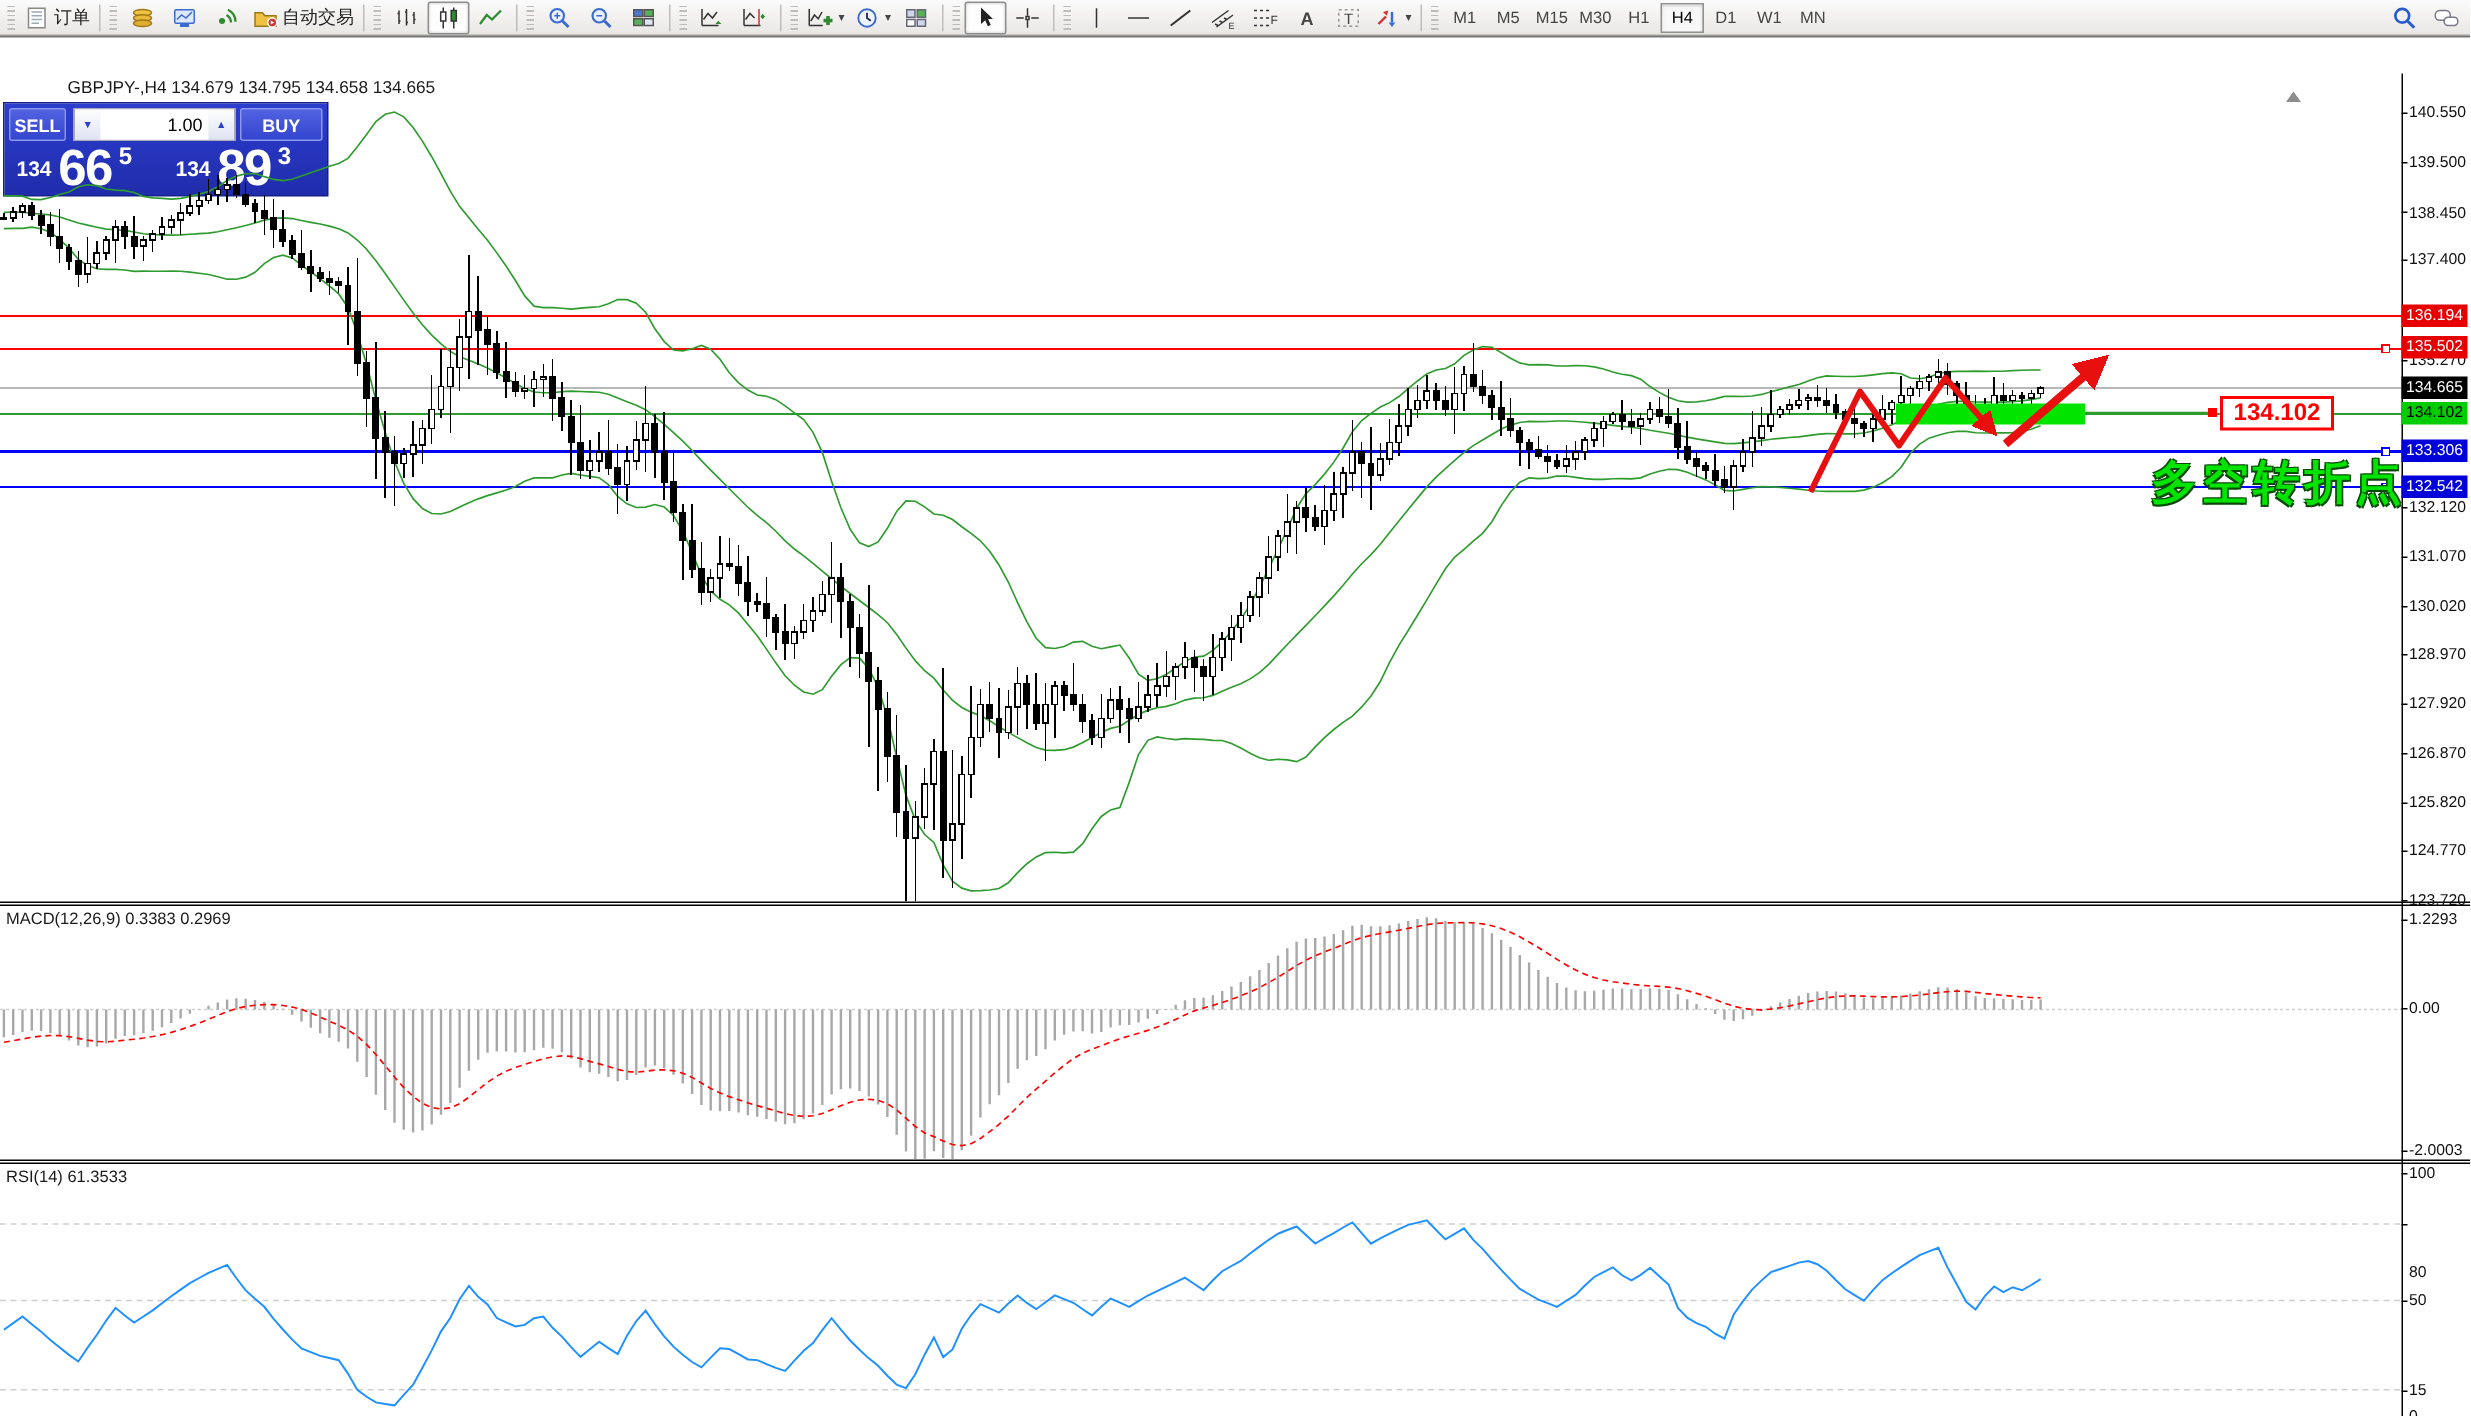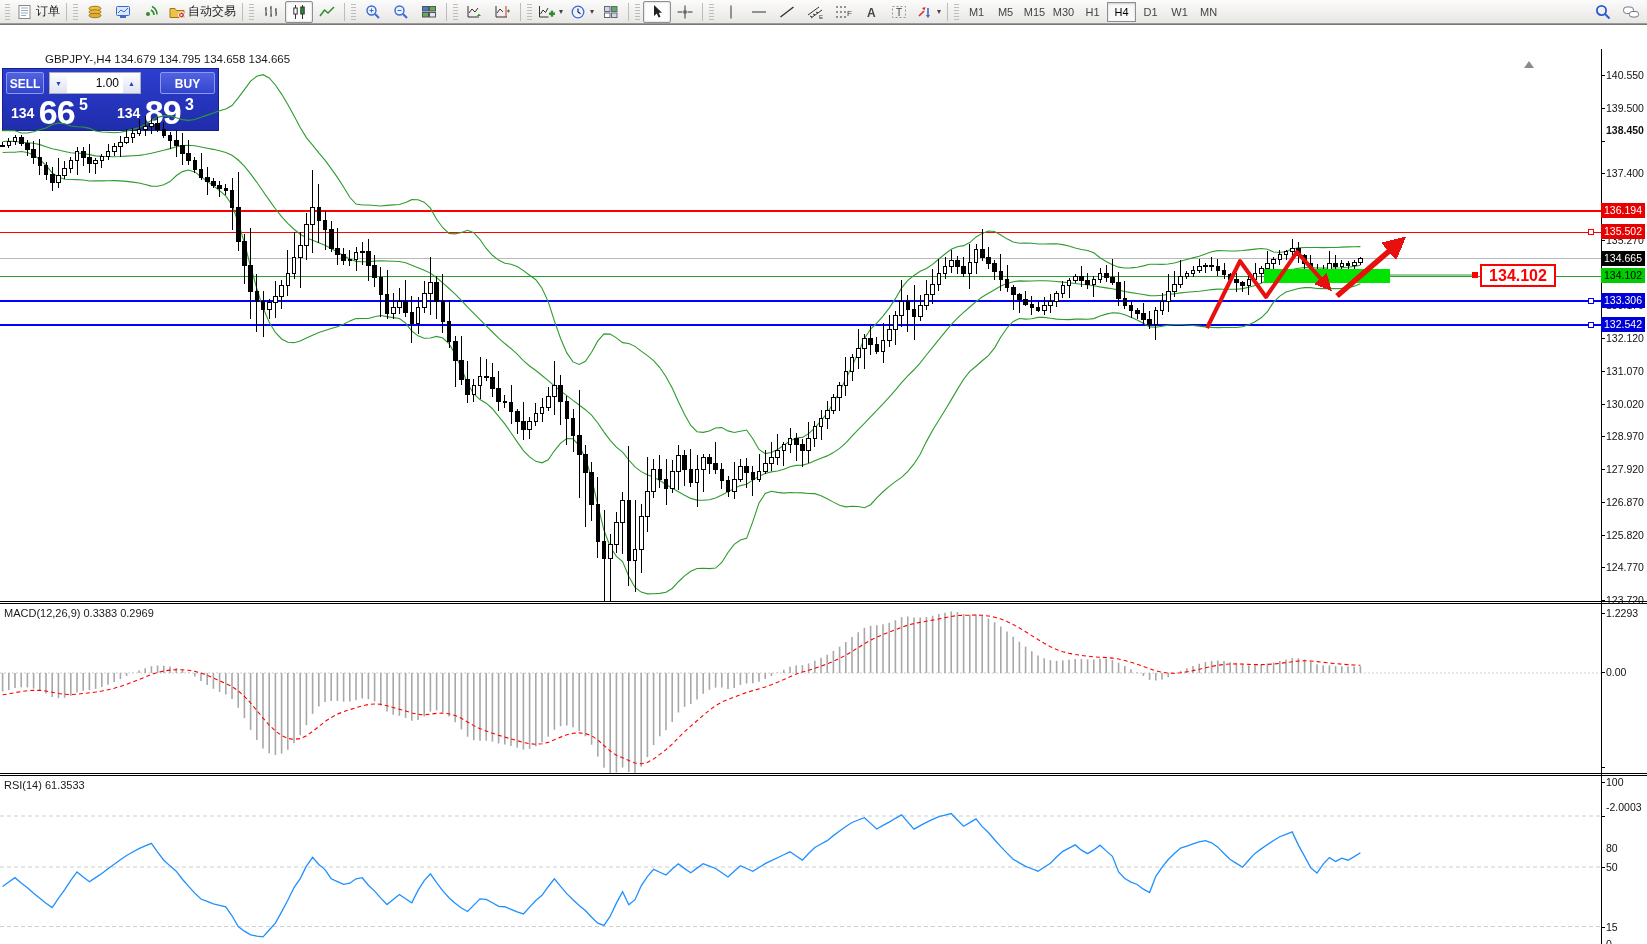--- a/index.html
+++ b/index.html
@@ -33,21 +33,21 @@
   .price-tag{position:absolute;left:1601px;min-width:44px;height:15px;line-height:15px;
     font-size:10.5px;text-align:center;color:#fff;padding:0 2px;box-sizing:border-box;}
   #info-line{position:absolute;left:6px;top:28px;font-size:11.5px;color:#1a1a1a;margin-left:39px;}
   .ind-label{position:absolute;left:4px;font-size:11px;color:#1a1a1a;}
   
   #trade-panel{position:absolute;left:2px;top:43px;width:217px;height:63px;
     background:linear-gradient(#2d3ecf,#1f2cab);border:1px solid #15208a;box-sizing:border-box;}
   .tp-btn{position:absolute;top:3px;height:22px;line-height:22px;text-align:center;color:#fff;
     font-size:12px;font-weight:bold;background:linear-gradient(#5163e0,#3445cf);
     border:1px solid #8c99f0;border-radius:2px;box-sizing:border-box;}
-  #tp-vol{position:absolute;left:46px;top:3px;width:92px;height:22px;background:#f2f2f2;
+  #tp-vol{position:absolute;left:46px;top:3px;width:108px;height:22px;background:#f2f2f2;
     border:1px solid #aab;display:flex;box-sizing:border-box;justify-content:space-between;}
   .tp-step{width:17px;height:100%;background:linear-gradient(#fefefe,#dfe3f2);
     display:flex;align-items:center;justify-content:center;font-size:7px;color:#2a3ecd;}
   #tp-vol-val{flex:1;background:#fff;font-size:12px;color:#000;text-align:right;
     padding:3px 4px 0 0;box-sizing:border-box;}
   .tp-price{position:absolute;top:24px;color:#fff;font-weight:bold;white-space:nowrap;}
   .tp-price .sm{font-size:14px;vertical-align:6px;}
   .tp-price .big{font-size:34px;letter-spacing:-1px;}
   .tp-price .sup{font-size:16px;vertical-align:14px;}
   
@@ -769,20 +769,21 @@
         <g shape-rendering="auto">
           <rect x="1264" y="220" width="126" height="14" fill="#00e400"></rect>
           <line x1="1390" y1="226" x2="1472" y2="226" stroke="#2e9b2e" stroke-width="1"></line>
           <polyline points="1207,279 1240,212 1266,248 1297,203 1329,239" fill="none" stroke="#e80f0f" stroke-width="4" stroke-linejoin="round" marker-end="url(#arrowRed)"></polyline>
           <line x1="1337" y1="247" x2="1402" y2="191" stroke="#e80f0f" stroke-width="5.5" marker-end="url(#arrowRed)"></line>
         </g>
       </svg>
 
     <div id="shift-marker"></div>
 
+    <div id="turning-text">多空转折点</div>
     <div id="price-callout">134.102</div>
     <div id="callout-anchor"></div>
 
     <div class="pane-sep" style="top:576px;"></div>
 
     <svg id="macd-svg" class="abs" style="left:0;top:580px;" width="1601" height="168">
         <line x1="0" y1="68" x2="1601" y2="68" stroke="#cfcfcf" stroke-dasharray="2 2"></line>
         <g>
           <line x1="2.6" y1="68" x2="2.6" y2="86.52296388528706" stroke="#a8a8a8" stroke-width="1.6"></line>
           <line x1="8.8" y1="68" x2="8.8" y2="84.96893635792735" stroke="#a8a8a8" stroke-width="1.6"></line>
@@ -1019,21 +1020,21 @@
       </svg>
     <div class="ind-label" style="top:754px;">RSI(14) 61.3533</div>
 
     <div id="axis-vline"></div>
     <div id="gutter">
         <div class="tick-mark" style="top: 50px;"></div>
         <div class="tick-label" style="top: 44px;">140.550</div>
         <div class="tick-mark" style="top: 82.76px;"></div>
         <div class="tick-label" style="top: 76.76px;">139.500</div>
         <div class="tick-mark" style="top: 115.52px;"></div>
-        <div class="tick-label" style="top: 99px; font-weight: bold;">138.450</div>
+        <div class="tick-label" style="top: 111px;">138.450</div>
         <div class="tick-mark" style="top: 148.28px;"></div>
         <div class="tick-label" style="top: 142.28px;">137.400</div>
         <div class="tick-mark" style="top: 214.736px;"></div>
         <div class="tick-label" style="top: 208.736px;">135.270</div>
         <div class="tick-mark" style="top: 280.256px;"></div>
         <div class="tick-label" style="top: 274.256px;">133.170</div>
         <div class="tick-mark" style="top: 313.016px;"></div>
         <div class="tick-label" style="top: 307.016px;">132.120</div>
         <div class="tick-mark" style="top: 345.776px;"></div>
         <div class="tick-label" style="top: 339.776px;">131.070</div>
@@ -1054,21 +1055,21 @@
         <div class="price-tag" style="top: 177.907px; background: rgb(230, 0, 0); color: rgb(255, 255, 255);">136.194</div>
         <div class="price-tag" style="top: 199.498px; background: rgb(230, 0, 0); color: rgb(255, 255, 255);">135.502</div>
         <div class="price-tag" style="top: 225.612px; background: rgb(0, 0, 0); color: rgb(255, 255, 255);">134.665</div>
         <div class="price-tag" style="top: 243.178px; background: rgb(0, 204, 0); color: rgb(0, 0, 0);">134.102</div>
         <div class="price-tag" style="top: 268.013px; background: rgb(0, 0, 216); color: rgb(255, 255, 255);">133.306</div>
         <div class="price-tag" style="top: 291.85px; background: rgb(0, 0, 216); color: rgb(255, 255, 255);">132.542</div>
         <div class="tick-label" style="top: 582px;">1.2293</div>
         <div class="tick-mark" style="top: 588px;"></div>
         <div class="tick-label" style="top: 641px;">0.00</div>
         <div class="tick-mark" style="top: 647px;"></div>
-        <div class="tick-label" style="top: 776px; text-align: center;">-2.0003</div>
+        <div class="tick-label" style="top: 736px; text-align: center;">-2.0003</div>
         <div class="tick-mark" style="top: 742px;"></div>
         <div class="tick-label" style="top: 751px;">100</div>
         <div class="tick-mark" style="top: 757px;"></div>
         <div class="tick-label" style="top: 817px;">80</div>
         <div class="tick-mark" style="top: 791px;"></div>
         <div class="tick-label" style="top: 836px;">50</div>
         <div class="tick-mark" style="top: 842px;"></div>
         <div class="tick-label" style="top: 895.5px;">15</div>
         <div class="tick-mark" style="top: 901.5px;"></div>
         <div class="tick-label" style="top: 913px;">0</div>

